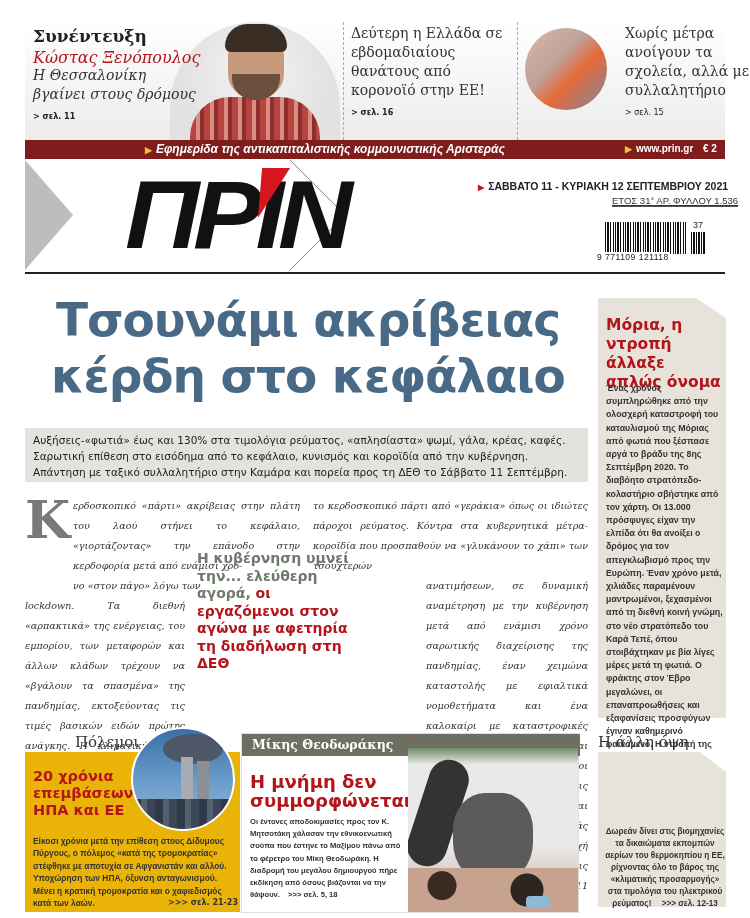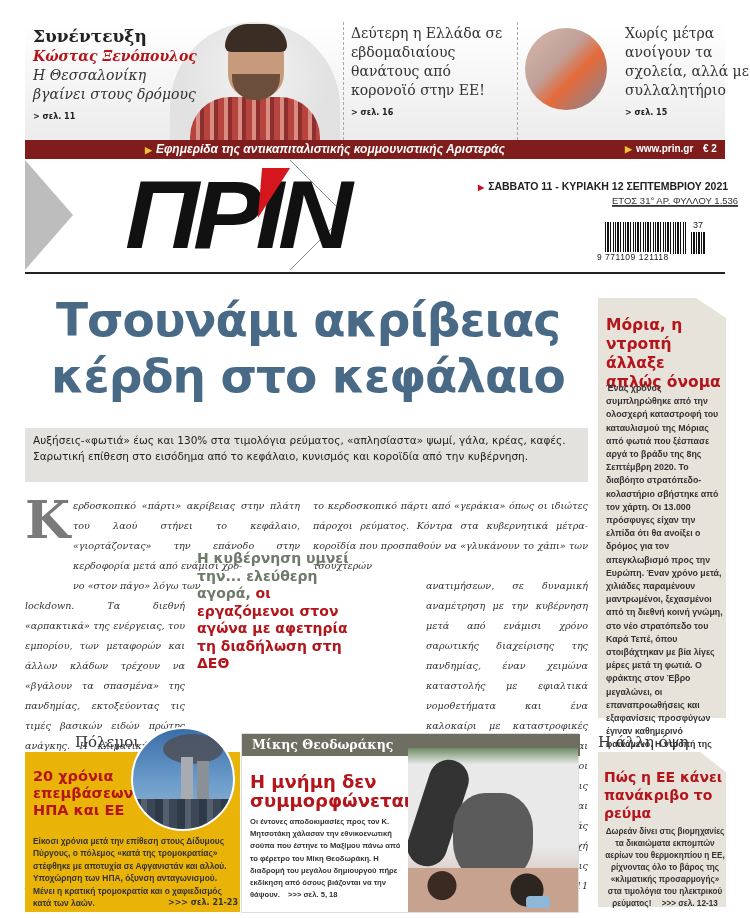--- a/index.html
+++ b/index.html
@@ -5,40 +5,40 @@
   * { box-sizing: border-box; margin: 0; padding: 0; }
   html, body { width: 750px; height: 918px; background: #ffffff; overflow: hidden; }
   body { position: relative; font-family: "DejaVu Serif", serif; color: #222; }
 
   
   .top-band { position: absolute; left: 25px; top: 22px; width: 700px; height: 118px;
     background: linear-gradient(180deg, #ffffff 0%, #ececec 100%); }
   .teaser { position: absolute; top: 0; }
   .t1 { left: 0; width: 320px; height: 118px; }
   .t1 .kicker { position: absolute; left: 8px; top: 4px; font-size: 17px; font-weight: bold; color: #222; }
-  .t1 .name { position: absolute; left: 8px; top: 26px; font-size: 14px; font-weight: bold; font-style: italic; color: #b3151b; }
+  .t1 .name { position: absolute; left: 8px; top: 26px; font-size: 16px; font-weight: normal; font-style: italic; color: #b3151b; }
   .t1 .title { position: absolute; left: 8px; top: 44px; font-size: 14px; font-style: italic; line-height: 19px; color: #333; width: 170px; }
   .t1 .page { position: absolute; left: 8px; top: 90px; font-size: 8px; font-weight: bold; font-family: "DejaVu Sans", sans-serif; }
   .portrait { position: absolute; left: 145px; top: 0px; width: 170px; height: 118px; border-radius: 85px 85px 0 0; overflow: hidden;
     background: radial-gradient(circle at 50% 45%, #f3f3f3 0%, #e2e2e2 70%); }
   .portrait .head { position: absolute; left: 58px; top: 6px; width: 56px; height: 70px; border-radius: 28px 28px 24px 24px; background: #c79a7c; }
   .portrait .hair { position: absolute; left: 55px; top: 2px; width: 62px; height: 28px; border-radius: 30px 30px 8px 8px; background: #3a2d24; }
   .portrait .beard { position: absolute; left: 62px; top: 52px; width: 48px; height: 26px; border-radius: 0 0 22px 22px; background: #6b4e3b; }
   .portrait .shirt { position: absolute; left: 20px; top: 75px; width: 130px; height: 50px; border-radius: 40px 40px 0 0;
     background: repeating-linear-gradient(90deg, #b8443f 0 6px, #d98c80 6px 10px, #8e2f2f 10px 14px); }
 
   .divider { position: absolute; top: 0; width: 0; height: 118px; border-left: 1px dashed #aaa; }
   .t2 { left: 326px; width: 160px; }
   .t2 .title { position: absolute; left: 0; top: 2px; font-size: 14px; line-height: 19px; color: #333; width: 160px; }
   .t2 .page { position: absolute; left: 0; top: 86px; font-size: 8px; font-weight: bold; font-family: "DejaVu Sans", sans-serif; }
   .t3 { left: 500px; width: 200px; }
   .t3 .photo { position: absolute; left: 0; top: 6px; width: 82px; height: 82px; border-radius: 50%; overflow: hidden;
     background: linear-gradient(135deg, #d9b8a6 0%, #bfa19a 40%, #e46a3a 60%, #7c8aa0 100%); }
   .t3 .title { position: absolute; left: 100px; top: 2px; font-size: 14px; line-height: 19px; color: #333; width: 130px; }
-  .t3 .page { position: absolute; left: 100px; top: 86px; font-size: 8px; font-weight: bold; font-family: "DejaVu Sans", sans-serif; }
+  .t3 .page { position: absolute; left: 100px; top: 86px; font-size: 8px; font-weight: normal; font-family: "DejaVu Sans", sans-serif; }
 
   
   .red-bar { position: absolute; left: 25px; top: 140px; width: 700px; height: 19px; background: #7f1d1d; color: #fff;
     font-family: "Liberation Sans", sans-serif; font-weight: bold; font-style: italic; font-size: 12px; }
   .red-bar .slogan { position: absolute; left: 120px; top: 2px; }
   .red-bar .url { position: absolute; left: 600px; top: 3px; font-size: 10px; font-style: normal; }
   .red-bar .price { position: absolute; left: 678px; top: 3px; font-size: 10px; font-style: normal; }
   .tri-y { color: #f2c230; font-style: normal; font-size: 9px; margin-right: 4px; }
 
   
@@ -179,20 +179,21 @@
 </div>
 <div class="mast-rule"></div>
 
 <div class="headline">
   <div>Τσουνάμι ακρίβειας</div>
   <div>κέρδη στο κεφάλαιο</div>
 </div>
 <div class="subhead">
   <div>Αυξήσεις-«φωτιά» έως και 130% στα τιμολόγια ρεύματος, «απλησίαστα» ψωμί, γάλα, κρέας, καφές.</div>
   <div>Σαρωτική επίθεση στο εισόδημα από το κεφάλαιο, κυνισμός και κοροϊδία από την κυβέρνηση.</div>
+  <div>Απάντηση με ταξικό συλλαλητήριο στην Καμάρα και πορεία προς τη ΔΕΘ το Σάββατο 11 Σεπτέμβρη.</div>
 </div>
 
 <div class="dropcap">Κ</div>
 <div class="col1 body-text">
   <div class="indent-lines">ερδοσκοπικό «πάρτι» ακρίβειας στην πλάτη του λαού στήνει το κεφάλαιο, «γιορτάζοντας» την επάνοδο στην κερδοφορία μετά από ενάμισι χρό-</div>
   <div class="indent-lines" style="width:215px">νο «στον πάγο» λόγω των</div>
   <div class="narrow">lockdown. Τα διεθνή «αρπακτικά» της ενέργειας, του εμπορίου, των μεταφορών και άλλων κλάδων τρέχουν να «βγάλουν τα σπασμένα» της πανδημίας, εκτοξεύοντας τις τιμές βασικών ειδών πρώτης ανάγκης. Η κλιματική κρίση και το διεθνές χάος που προκαλεί ήδη, μεταφράζεται από την ΕΕ ως μία ακόμα ευκαιρία για μια ιλιγγιώδη μετατόπιση πλούτου προς το κεφάλαιο, φορτώνοντας στους λαούς το βάρος της ενεργειακής μετά-</div>
   <div>βασης. Από κοντά και η ελληνική κυβέρνηση, που ικετεύει επιχειρηματίες οι οποίοι «θησαύρισαν» μέσα στα lockdown, να μην αυξήσουν τις τιμές, όταν δεν παρακολουθεί ατάραχη</div>
 </div>
 <div class="col2 body-text">
@@ -243,21 +244,20 @@
   <div class="photo">
     <div class="hand"></div>
       <div class="face"></div>
       <div class="crowd"></div>
       <div class="mask"></div>
   </div>
 </div>
 
 <div class="b3-label">Η άλλη όψη</div>
 <div class="b3">
-  <div class="title">Πώς η ΕΕ κάνει πανάκριβο το ρεύμα</div>
   <div class="body">
     <span>Δωρεάν δίνει στις βιομηχανίες τα δικαιώματα εκπομπών αερίων του θερμοκηπίου η ΕΕ, ρίχνοντας όλο το βάρος της «κλιματικής προσαρμογής» στα τιμολόγια του ηλεκτρικού ρεύματος!</span>
     <span style="margin-left:8px">&gt;&gt;&gt; σελ. 12-13</span>
   </div>
 </div>
 <svg style="position:absolute;left:700px;top:752px;width:26px;height:20px" viewBox="0 0 26 20">
   <polygon points="0,0 26,0 26,20" fill="#ffffff"></polygon>
 </svg>
 
 </body></html>

